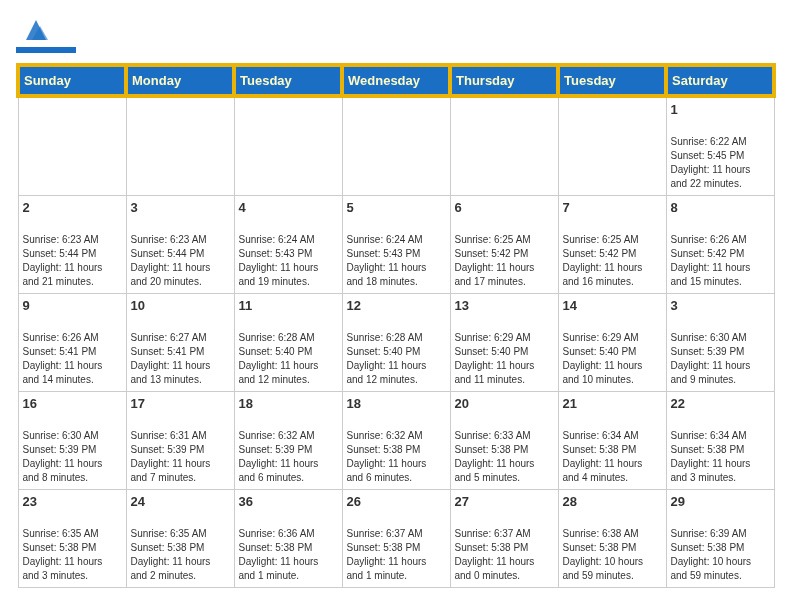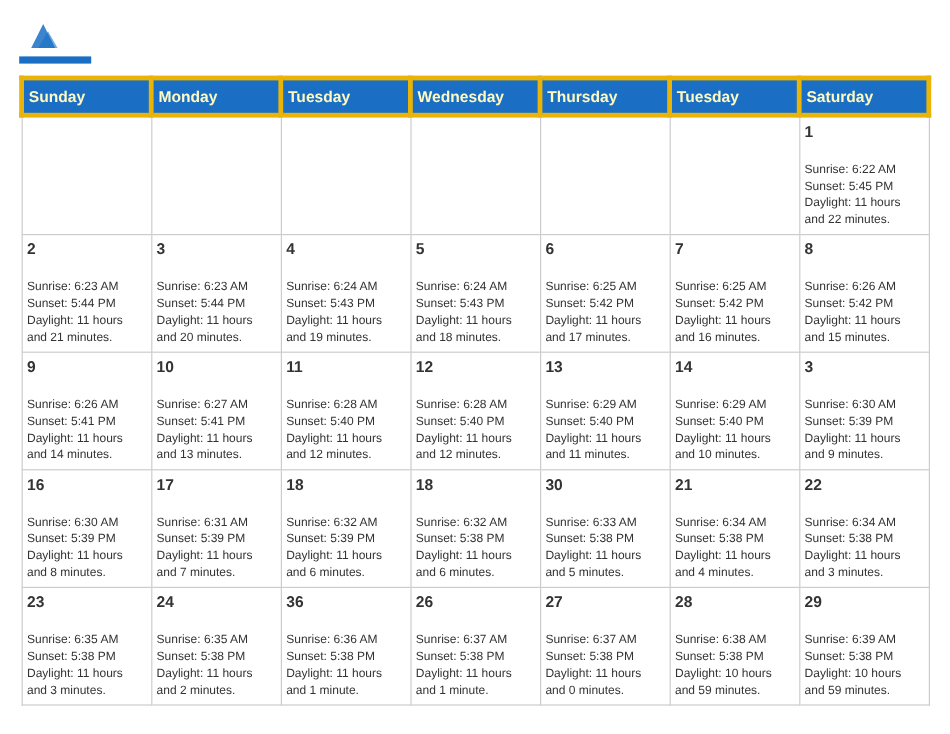--- a/index.html
+++ b/index.html
@@ -239,21 +239,21 @@
 Sunset: 5:39 PM
 Daylight: 11 hours and 6 minutes.</div>
         </td>
         <td>
           <div class="day-num">18</div>
           <div class="day-info">Sunrise: 6:32 AM
 Sunset: 5:38 PM
 Daylight: 11 hours and 6 minutes.</div>
         </td>
         <td>
-          <div class="day-num">30</div>
+          <div class="day-num">20</div>
           <div class="day-info">Sunrise: 6:33 AM
 Sunset: 5:38 PM
 Daylight: 11 hours and 5 minutes.</div>
         </td>
         <td>
           <div class="day-num">21</div>
           <div class="day-info">Sunrise: 6:34 AM
 Sunset: 5:38 PM
 Daylight: 11 hours and 4 minutes.</div>
         </td>

